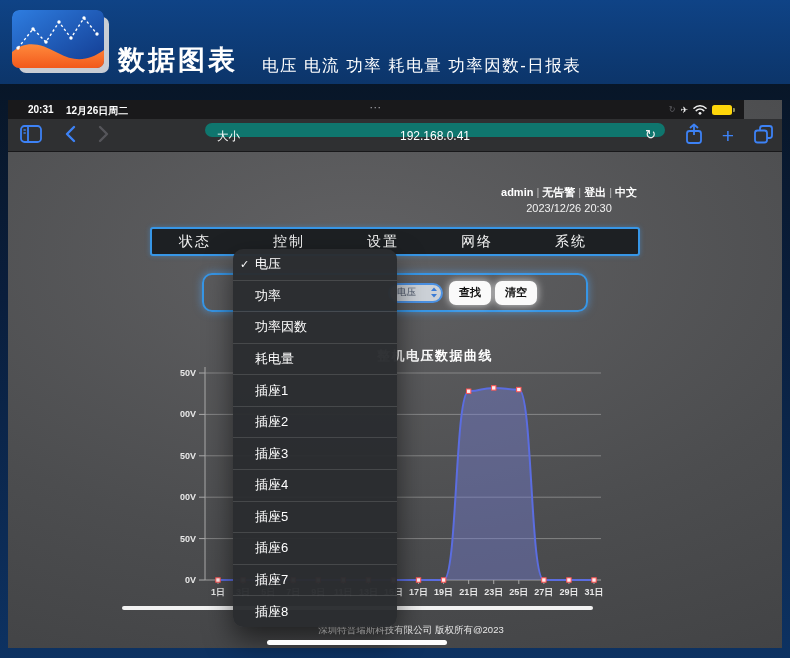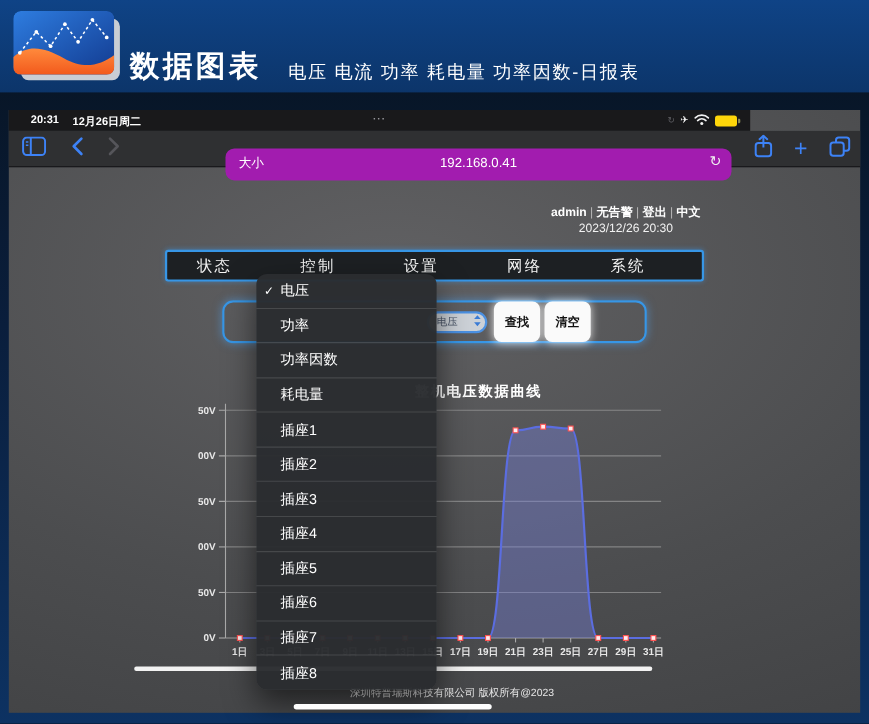--- a/index.html
+++ b/index.html
@@ -14,33 +14,33 @@
     background:linear-gradient(180deg,#0f4386 0%,#0c356a 100%);}
   .logo-shadow{position:absolute;left:19px;top:17px;width:90px;height:56px;border-radius:7px;background:#c9cdd4;}
   .logo{position:absolute;left:12px;top:10px;width:92px;height:58px;border-radius:7px;overflow:hidden;}
   .app-title{position:absolute;left:118px;top:42px;font-size:27px;font-weight:bold;color:#fff;letter-spacing:3px;}
   .app-subtitle{position:absolute;left:262px;top:55px;font-size:16.5px;color:#fff;letter-spacing:1.5px;}
 
   
   .ipad-screen{position:absolute;left:8px;top:100px;width:774px;height:548px;
     background:radial-gradient(120% 95% at 45% 28%,#616163 0%,#4c4d4f 55%,#3f4042 100%);}
 
-  .status-bar{position:absolute;left:0;top:0;width:674px;height:19px;background:#19191b;color:#fff;}
+  .status-bar{position:absolute;left:0;top:0;width:736px;height:19px;background:#19191b;color:#fff;}
   .sb-time{position:absolute;left:20px;top:4px;font-size:10px;font-weight:bold;}
   .sb-date{position:absolute;left:58px;top:4px;font-size:10px;font-weight:bold;}
   .sb-dots{position:absolute;left:0;right:0;top:3px;text-align:center;color:#98989d;font-size:9px;letter-spacing:1px;font-weight:bold;}
   .sb-icons{position:absolute;right:12px;top:2px;display:flex;align-items:center;gap:5px;height:15px;}
   .lock-glyph{color:#5d5d62;font-size:8px;}
   .plane-glyph{color:#f2f2f2;font-size:9px;}
   .battery{position:relative;width:20px;height:10px;background:#ffd60a;border-radius:2.5px;}
   .battery:after{content:"";position:absolute;right:-3px;top:3px;width:2px;height:4px;background:#8d8d5a;border-radius:0 1px 1px 0;}
 
   .toolbar{position:absolute;left:0;top:19px;width:774px;height:33px;background:#2f3032;border-bottom:1px solid #18181a;}
   .tb-left{position:absolute;left:12px;top:0;height:33px;display:flex;align-items:center;gap:22px;}
-  .url-pill{position:absolute;left:197px;top:16px;width:460px;height:29px;background:#a21caf;border-radius:8px;color:#fff;}
+  .url-pill{position:absolute;left:197px;top:4px;width:460px;height:14px;background:#0f766e;border-radius:8px;color:#fff;}
   .url-size{position:absolute;left:12px;top:6px;font-size:11.5px;}
   .url-text{position:absolute;left:0;right:0;top:6px;text-align:center;font-size:12px;}
   .url-reload{position:absolute;right:9px;top:4px;font-size:13px;color:#f0f0f0;}
   .tb-right{position:absolute;right:8px;top:0;height:33px;display:flex;align-items:center;gap:19px;}
   .plus-glyph{color:#3d82f6;font-size:21px;font-weight:400;line-height:20px;}
 
   
   .user-info{position:absolute;right:145px;top:85px;text-align:center;color:#fff;}
   .user-line{font-size:11px;font-weight:bold;white-space:nowrap;}
   .user-line .sep{color:#b9b9b9;font-weight:normal;padding:0 3px;}
@@ -50,21 +50,21 @@
     border:2px solid #3796e6;border-radius:3px;display:flex;align-items:center;
     padding-left:27px;gap:62px;z-index:5;box-shadow:0 0 5px rgba(60,150,235,.45);}
   .nav-item{font-size:14px;color:#f4f4f4;letter-spacing:2px;white-space:nowrap;cursor:default;}
 
   .filter-bar{position:absolute;left:194px;top:173px;width:386px;height:39px;border:2px solid #3796e6;
     border-radius:10px;box-shadow:0 0 9px rgba(80,170,255,.55);display:flex;align-items:center;
     justify-content:flex-end;padding-right:49px;gap:4px;z-index:4;}
   .select-pill{width:55px;height:20px;background:#ccd1d7;border:2px solid #4a90e2;border-radius:10px;
     display:flex;align-items:center;justify-content:space-between;padding:0 3px 0 7px;margin-right:2px;}
   .select-pill .sel-txt{font-size:9.5px;color:#4a5568;}
-  .btn{height:37px;padding:0 10px;background:#fafafa;border:none;border-radius:7px;font-size:11px;
+  .btn{height:24px;padding:0 10px;background:#fafafa;border:none;border-radius:7px;font-size:11px;
     font-weight:bold;color:#111;box-shadow:0 0 8px rgba(255,255,255,.75);font-family:inherit;}
 
   .chart-title{position:absolute;left:369px;top:247px;font-size:13px;font-weight:bold;color:#fff;letter-spacing:1.5px;z-index:1;}
   .chart-svg{position:absolute;left:172px;top:265px;z-index:1;}
   .chart-svg text{font-family:"Liberation Sans","DejaVu Sans",sans-serif;}
 
   .divider{position:absolute;left:114px;top:506px;width:471px;height:4px;background:#f2f2f2;border-radius:2px;z-index:2;}
   .footer-text{position:absolute;left:16px;top:524px;width:774px;text-align:center;font-size:9.5px;color:#e8e8e8;z-index:1;}
   .home-indicator{position:absolute;left:259px;top:540px;width:180px;height:5px;background:#fdfdfd;border-radius:3px;z-index:30;}
 

